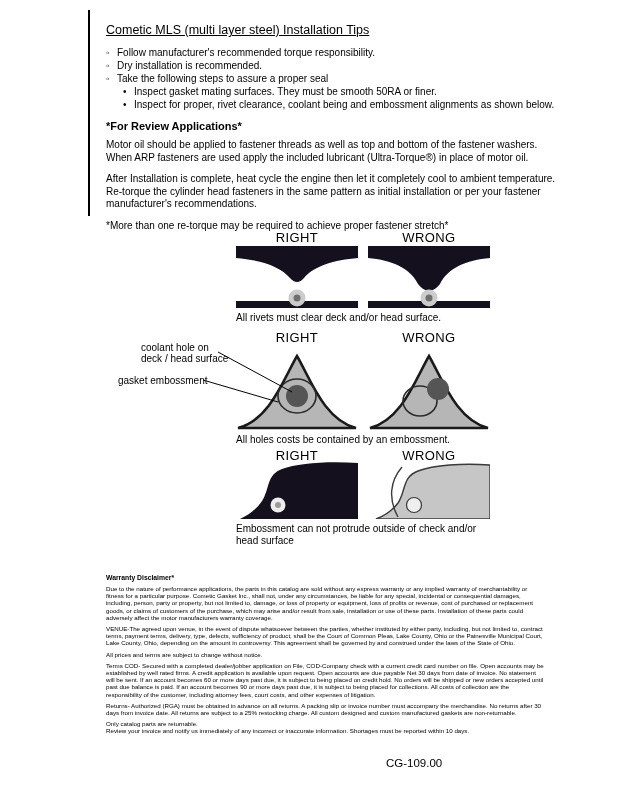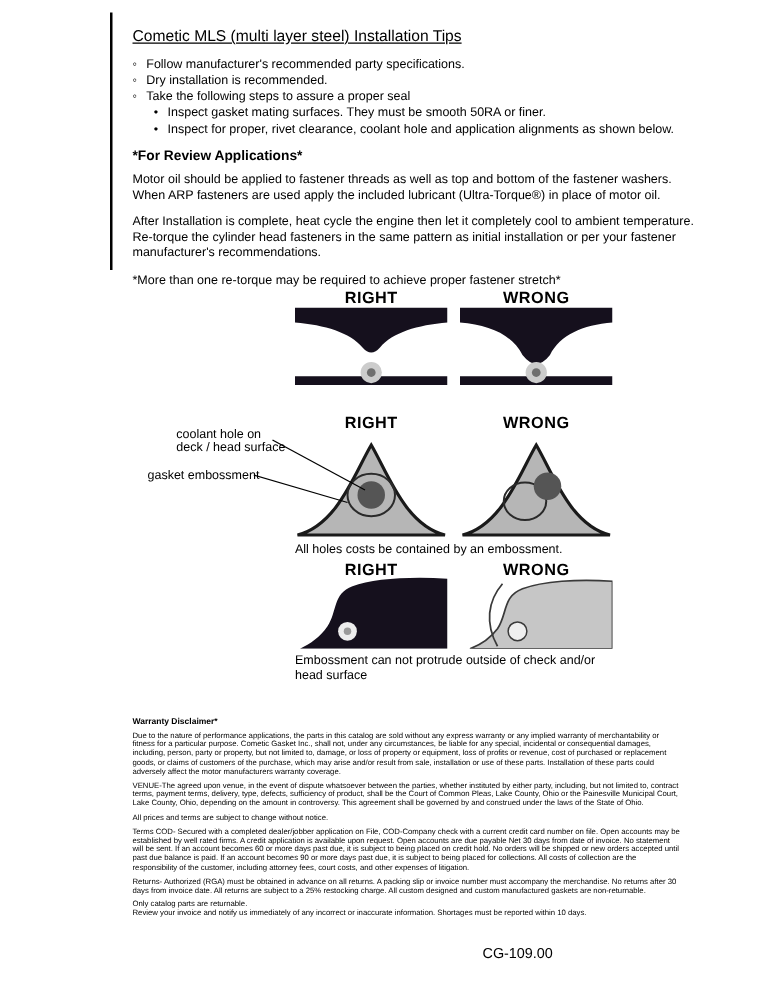--- a/index.html
+++ b/index.html
@@ -11,21 +11,21 @@
 
   .content { position:absolute; left:106px; top:20px; width:462px; }
   .title { display:inline-block; font-size:12.5px; font-weight:normal; text-decoration:underline; margin-bottom:9px; }
   .tip { font-size:10px; line-height:13px; display:flex; }
   .tip .marker { width:11px; flex:0 0 11px; }
   .subtips { margin-left:17px; }
   .diesel-heading { font-size:11px; font-weight:bold; margin-top:9px; margin-bottom:7px; }
   .para { font-size:10px; line-height:12.5px; margin-bottom:9px; width:452px; }
   .retorque { font-size:10px; margin-top:2px; }
 
-  .dg-label { position:absolute; width:122px; text-align:center; font-size:13px; letter-spacing:0.4px;font-weight:bold; }
+  .dg-label { position:absolute; width:122px; text-align:center; font-size:13px; letter-spacing:0.4px; }
   .dg-img { position:absolute; width:122px; }
   .dg-caption { position:absolute; font-size:10px; line-height:12px; }
   .side-label { position:absolute; font-size:10px; line-height:11px; }
   .leader-overlay { position:absolute; left:0; top:230px; pointer-events:none; }
 
   .disclaimer { position:absolute; left:106px; top:574px; width:440px; }
   .disclaimer-heading { font-size:6.8px; font-weight:bold; margin-bottom:4px; }
   .disclaimer p { font-size:6.2px; line-height:7.2px; margin-bottom:4px; }
 
   .footer-code { position:absolute; left:386px; top:757px; font-size:11.5px; }
@@ -36,38 +36,38 @@
 <div class="page">
 
   <div class="left-rule"></div>
 
   <div class="content">
     <span class="title">Cometic MLS (multi layer steel) Installation Tips</span>
 
     <div>
       <div class="tip">
         <span class="marker">◦</span>
-        <span>Follow manufacturer's recommended party specifications.</span>
+        <span>Follow manufacturer's recommended torque responsibility.</span>
       </div>
       <div class="tip">
         <span class="marker">◦</span>
         <span>Dry installation is recommended.</span>
       </div>
       <div class="tip">
         <span class="marker">◦</span>
         <span>Take the following steps to assure a proper seal</span>
       </div>
       <div class="subtips">
         <div class="tip">
           <span class="marker">•</span>
           <span>Inspect gasket mating surfaces.  They must be smooth 50RA or finer.</span>
         </div>
         <div class="tip">
           <span class="marker">•</span>
-          <span>Inspect for proper, rivet clearance, coolant hole and application alignments as shown below.</span>
+          <span>Inspect for proper, rivet clearance, coolant being and embossment alignments as shown below.</span>
         </div>
       </div>
     </div>
 
     <div class="diesel-heading">*For Review Applications*</div>
     <div class="para">Motor oil should be applied to fastener threads as well as top and bottom of the fastener washers. When ARP fasteners are used apply the included lubricant (Ultra-Torque®) in place of motor oil.</div>
     <div class="para">After Installation is complete, heat cycle the engine then let it completely cool to ambient temperature. Re-torque the cylinder head fasteners in the same pattern as initial installation or per your fastener manufacturer's recommendations.</div>
     <div class="retorque">*More than one re-torque may be required to achieve proper fastener stretch*</div>
   </div>
 
@@ -85,20 +85,21 @@
   </div>
   <div class="dg-img" style="left:368px; top:246px;">
     <svg width="122" height="62" viewBox="0 0 122 62">
       <rect x="0" y="0" width="122" height="62" fill="#ffffff"></rect>
       <path d="M0,0 H122 V12 C98,14 80,22 72,38 Q61,52 50,38 C42,22 24,14 0,12 Z" fill="#15101d"></path>
       <rect x="0" y="55" width="122" height="7" fill="#15101d"></rect>
       <circle cx="61" cy="52" r="8.5" fill="#cccccc"></circle>
       <circle cx="61" cy="52" r="3.5" fill="#6f6f6f"></circle>
     </svg>
   </div>
+  <span class="dg-caption" style="left:236px; top:312px;">All rivets must clear deck and/or head surface.</span>
 
   <span class="dg-label" style="left:236px; top:330px;">RIGHT</span>
   <span class="dg-label" style="left:368px; top:330px;">WRONG</span>
 
   <span class="side-label" style="left:141px; top:342px;">
     <span>coolant hole on</span><br>
     <span>deck / head surface</span>
   </span>
   <span class="side-label" style="left:118px; top:375px;">gasket embossment</span>
 

